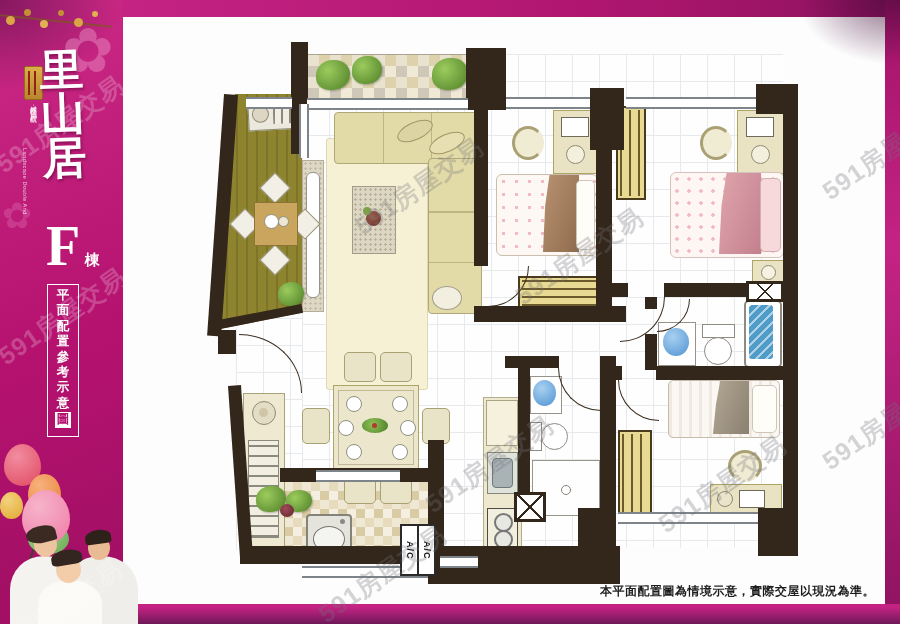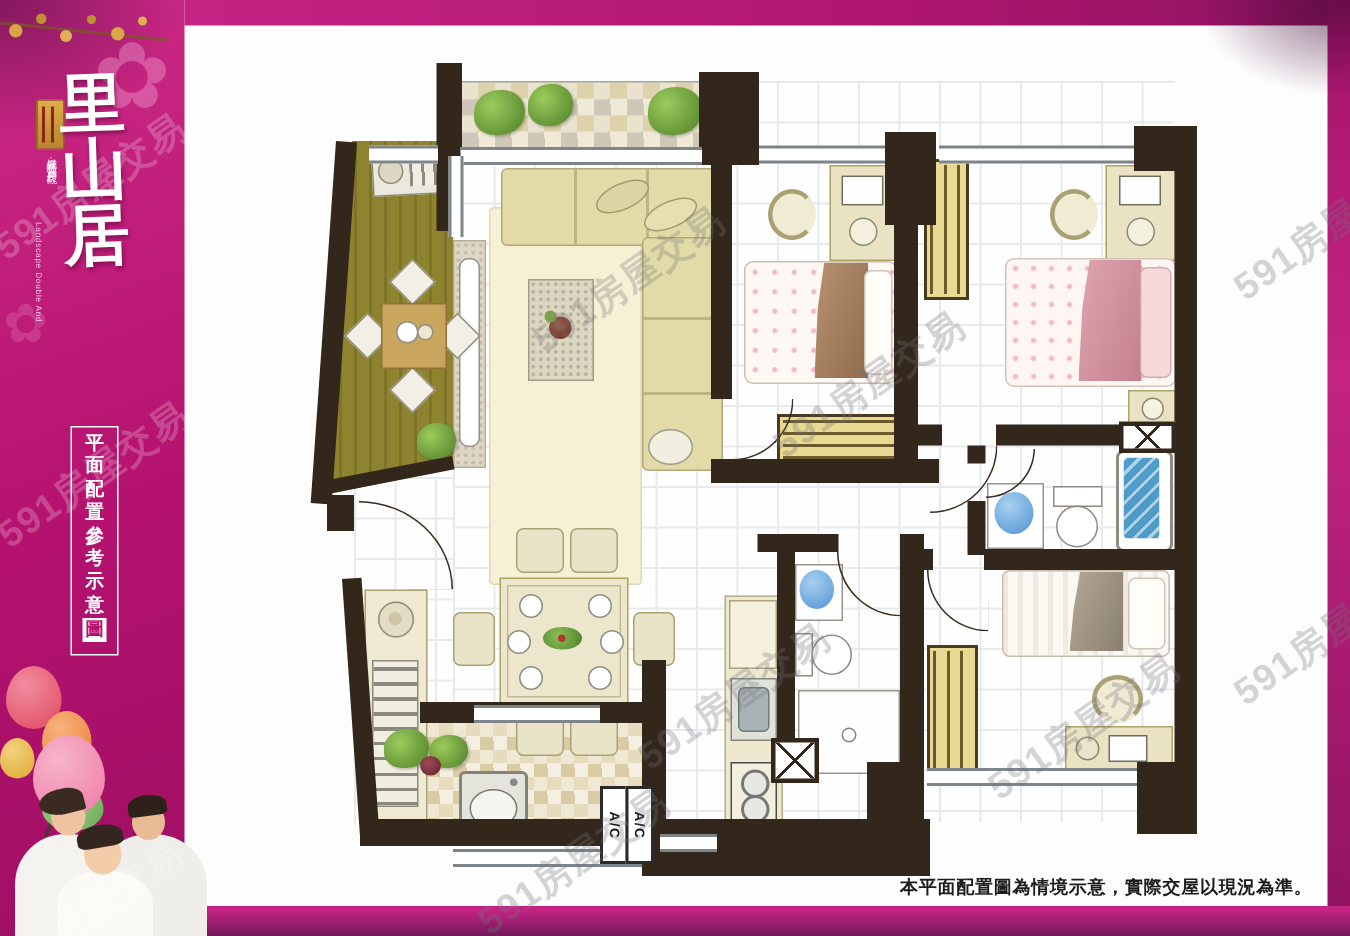--- a/index.html
+++ b/index.html
@@ -79,20 +79,24 @@
     </div>
 
     <div class="abs" style="left:36px;top:48px;width:54px;transform:rotate(-2deg);">
       <div class="sidebar-char">里</div>
       <div class="sidebar-char">山</div>
       <div class="sidebar-char">居</div>
     </div>
     <div class="abs" style="left:28px;top:100px;height:120px;writing-mode:vertical-rl;font-size:7px;color:rgba(255,255,255,.9);letter-spacing:1px;">城景社區·戶戶景觀</div>
     <div class="abs" style="left:22px;top:148px;height:95px;writing-mode:vertical-rl;font-size:5.5px;color:rgba(255,255,255,.75);letter-spacing:.5px;">Landscape Double And</div>
 
+    <div class="abs" style="left:46px;top:214px;width:70px;height:60px;">
+      <span style="font-family:'Liberation Serif',serif;font-weight:bold;font-size:56px;color:#fff;">F</span>
+      <span style="font-size:15px;color:#fff;font-weight:bold;">棟</span>
+    </div>
 
     <div class="abs" style="left:47px;top:284px;width:30px;height:148px;border:1.5px solid #fff;padding-top:3px;">
       <div class="note-char">平</div>
       <div class="note-char">面</div>
       <div class="note-char">配</div>
       <div class="note-char">置</div>
       <div class="note-char">參</div>
       <div class="note-char">考</div>
       <div class="note-char">示</div>
       <div class="note-char">意</div>

